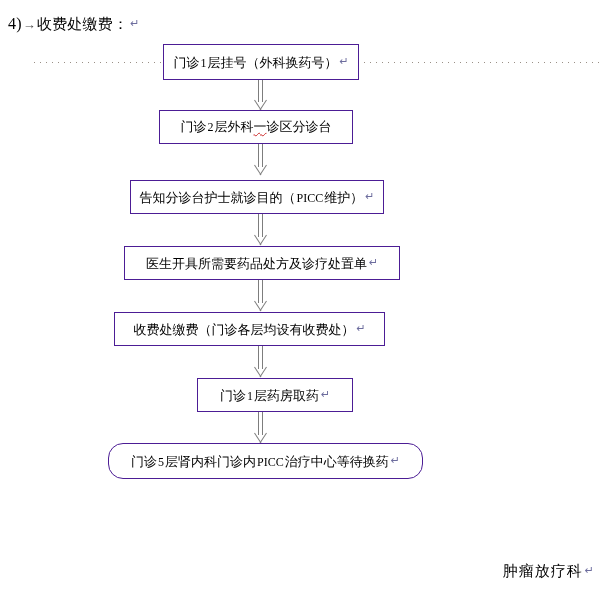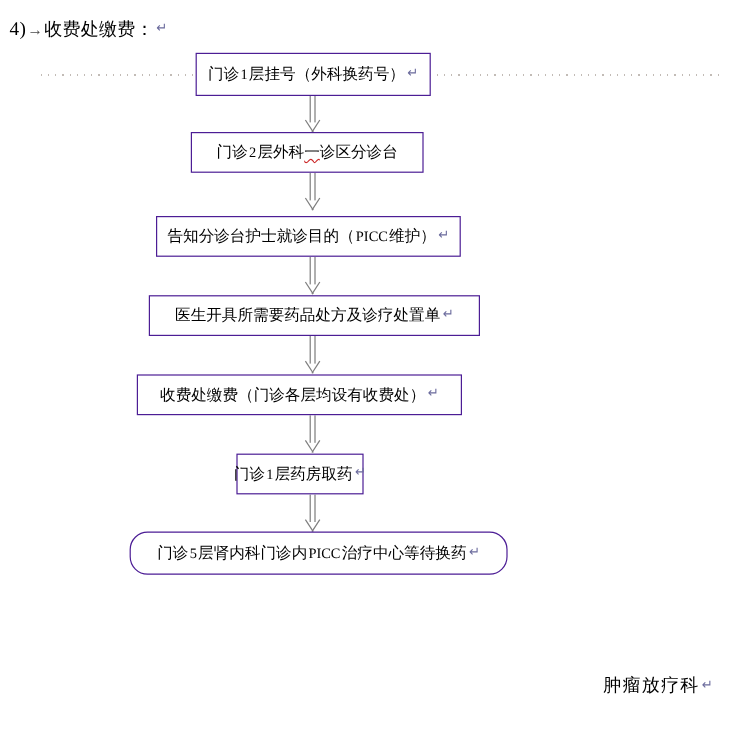--- a/index.html
+++ b/index.html
@@ -198,21 +198,21 @@
 
 <div class="connector" style="left:253px; top:346px; height:32px;">
   <div class="shaft-l" style="height:23px;"></div>
   <div class="shaft-r" style="height:23px;"></div>
   <div class="head" style="top:21px;">
       <div class="hl"></div>
       <div class="hr"></div>
     </div>
 </div>
 
-<div class="flow-box" style="left:197px; top:378px; width:106px; height:34px;">
+<div class="flow-box" style="left:197px; top:378px; width:156px; height:34px;">
   <span class="txt"><span>门诊</span><span class="lat">1</span><span>层药房取药</span><span class="pilcrow">↵</span></span>
 </div>
 
 <div class="connector" style="left:253px; top:412px; height:32px;">
   <div class="shaft-l" style="height:23px;"></div>
   <div class="shaft-r" style="height:23px;"></div>
   <div class="head" style="top:21px;">
       <div class="hl"></div>
       <div class="hr"></div>
     </div>

